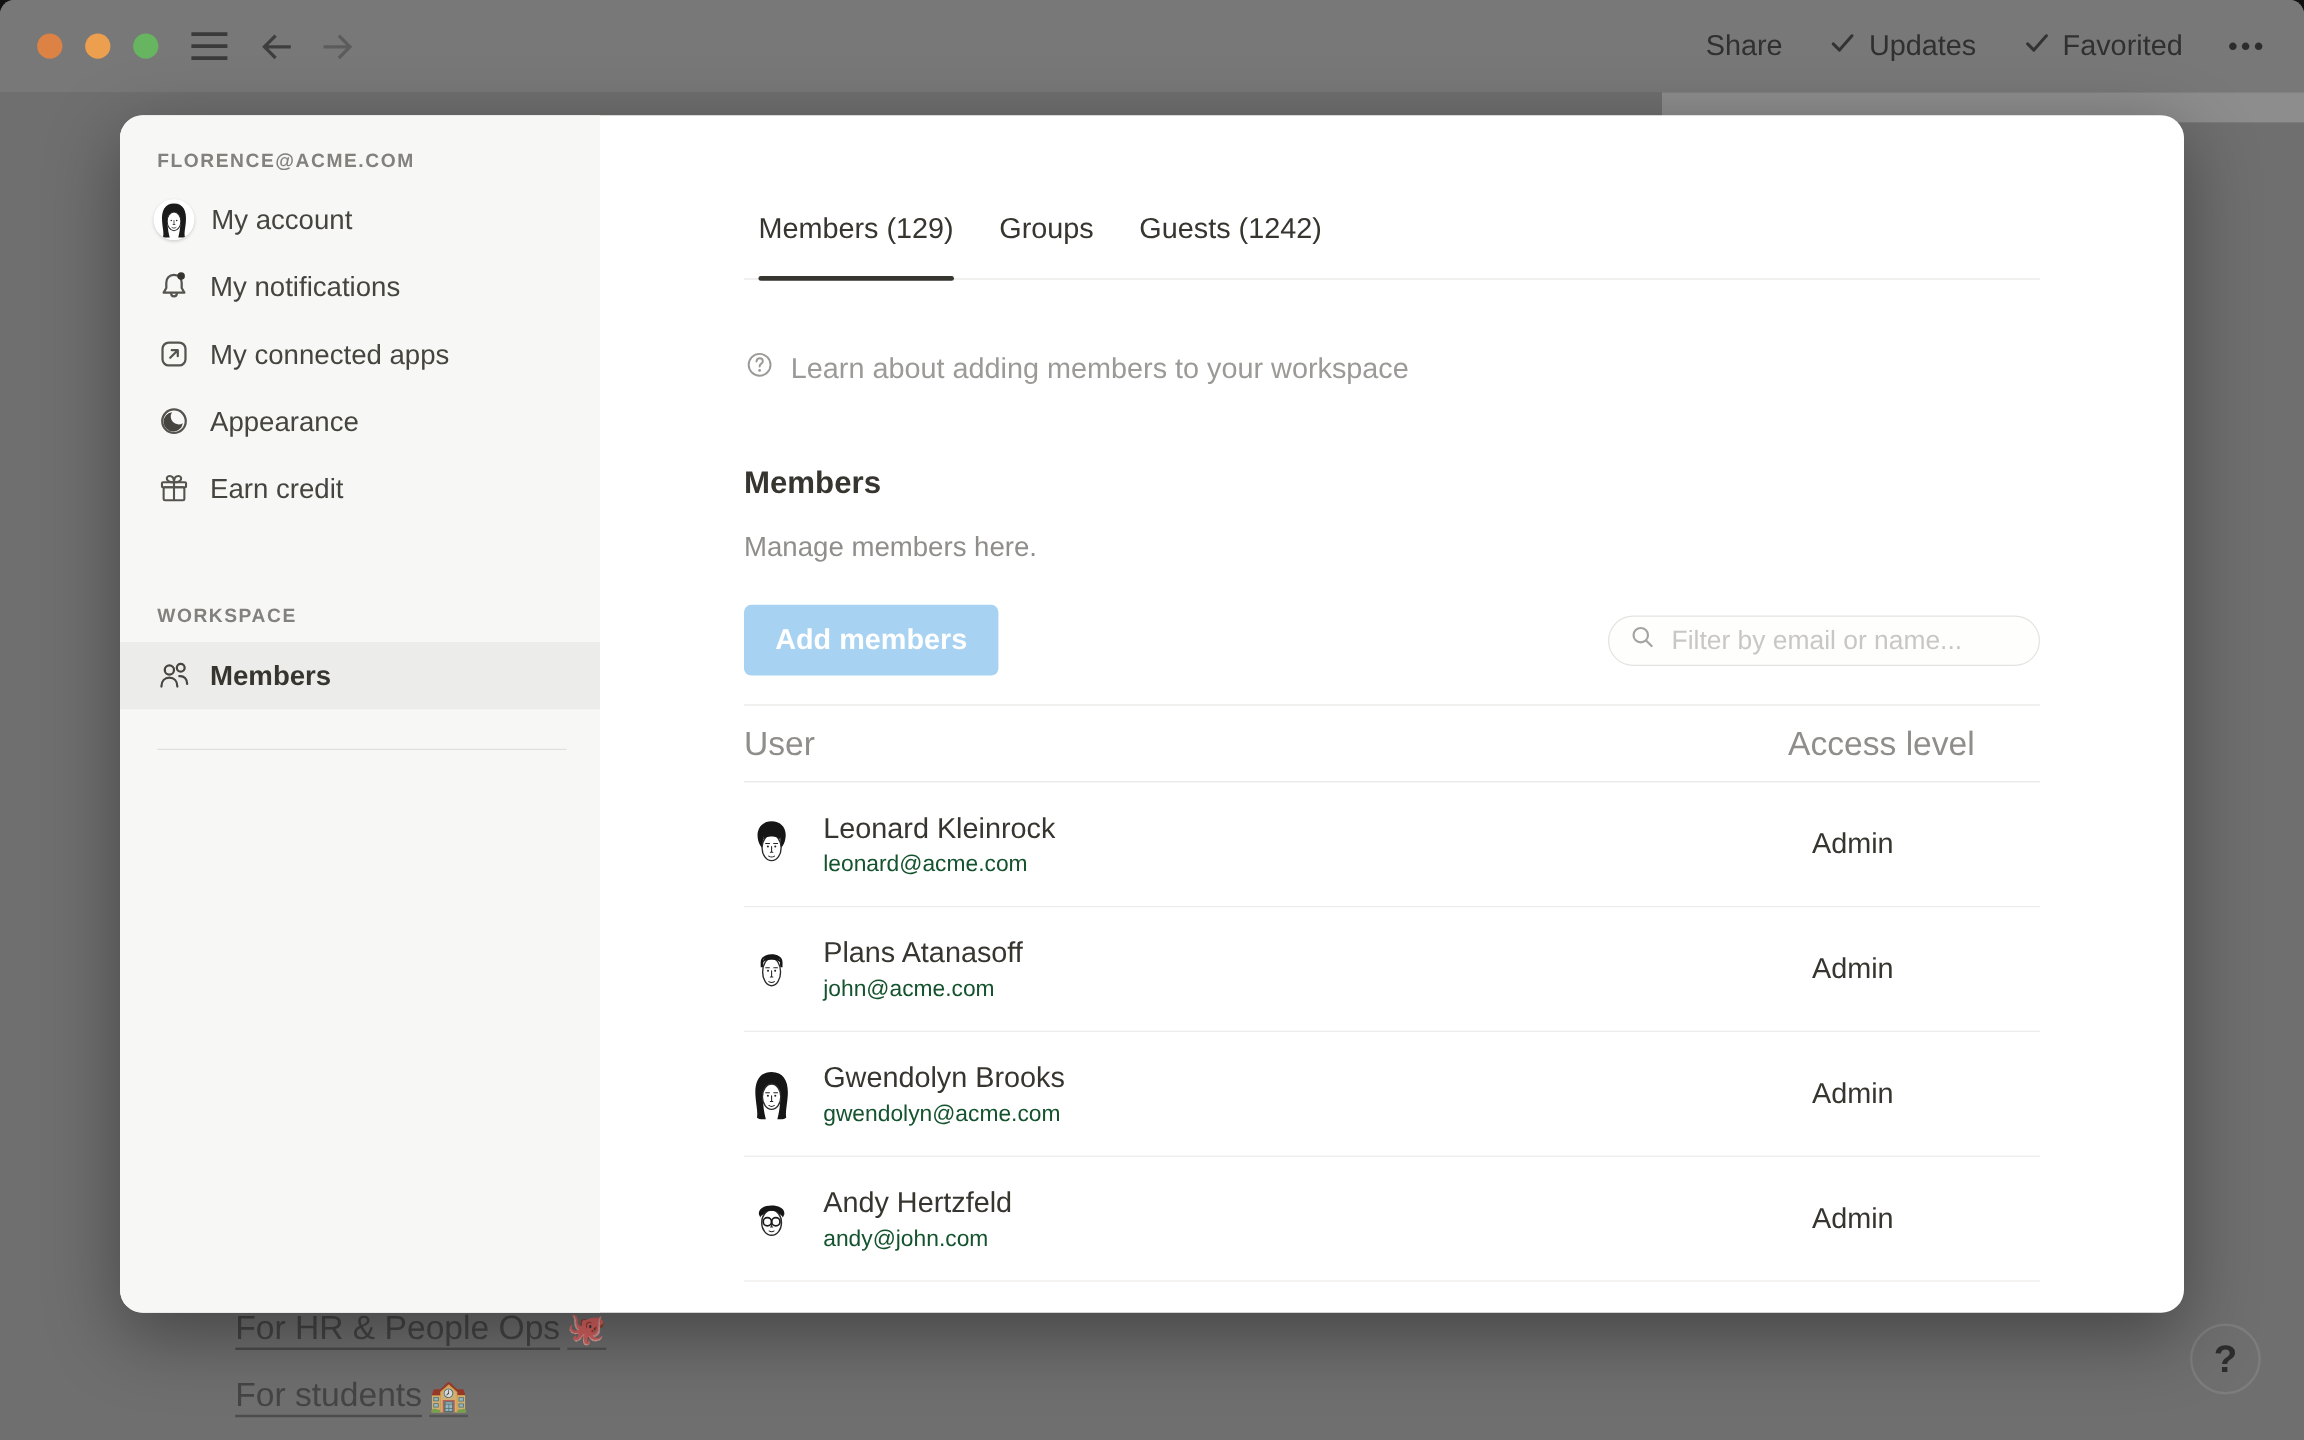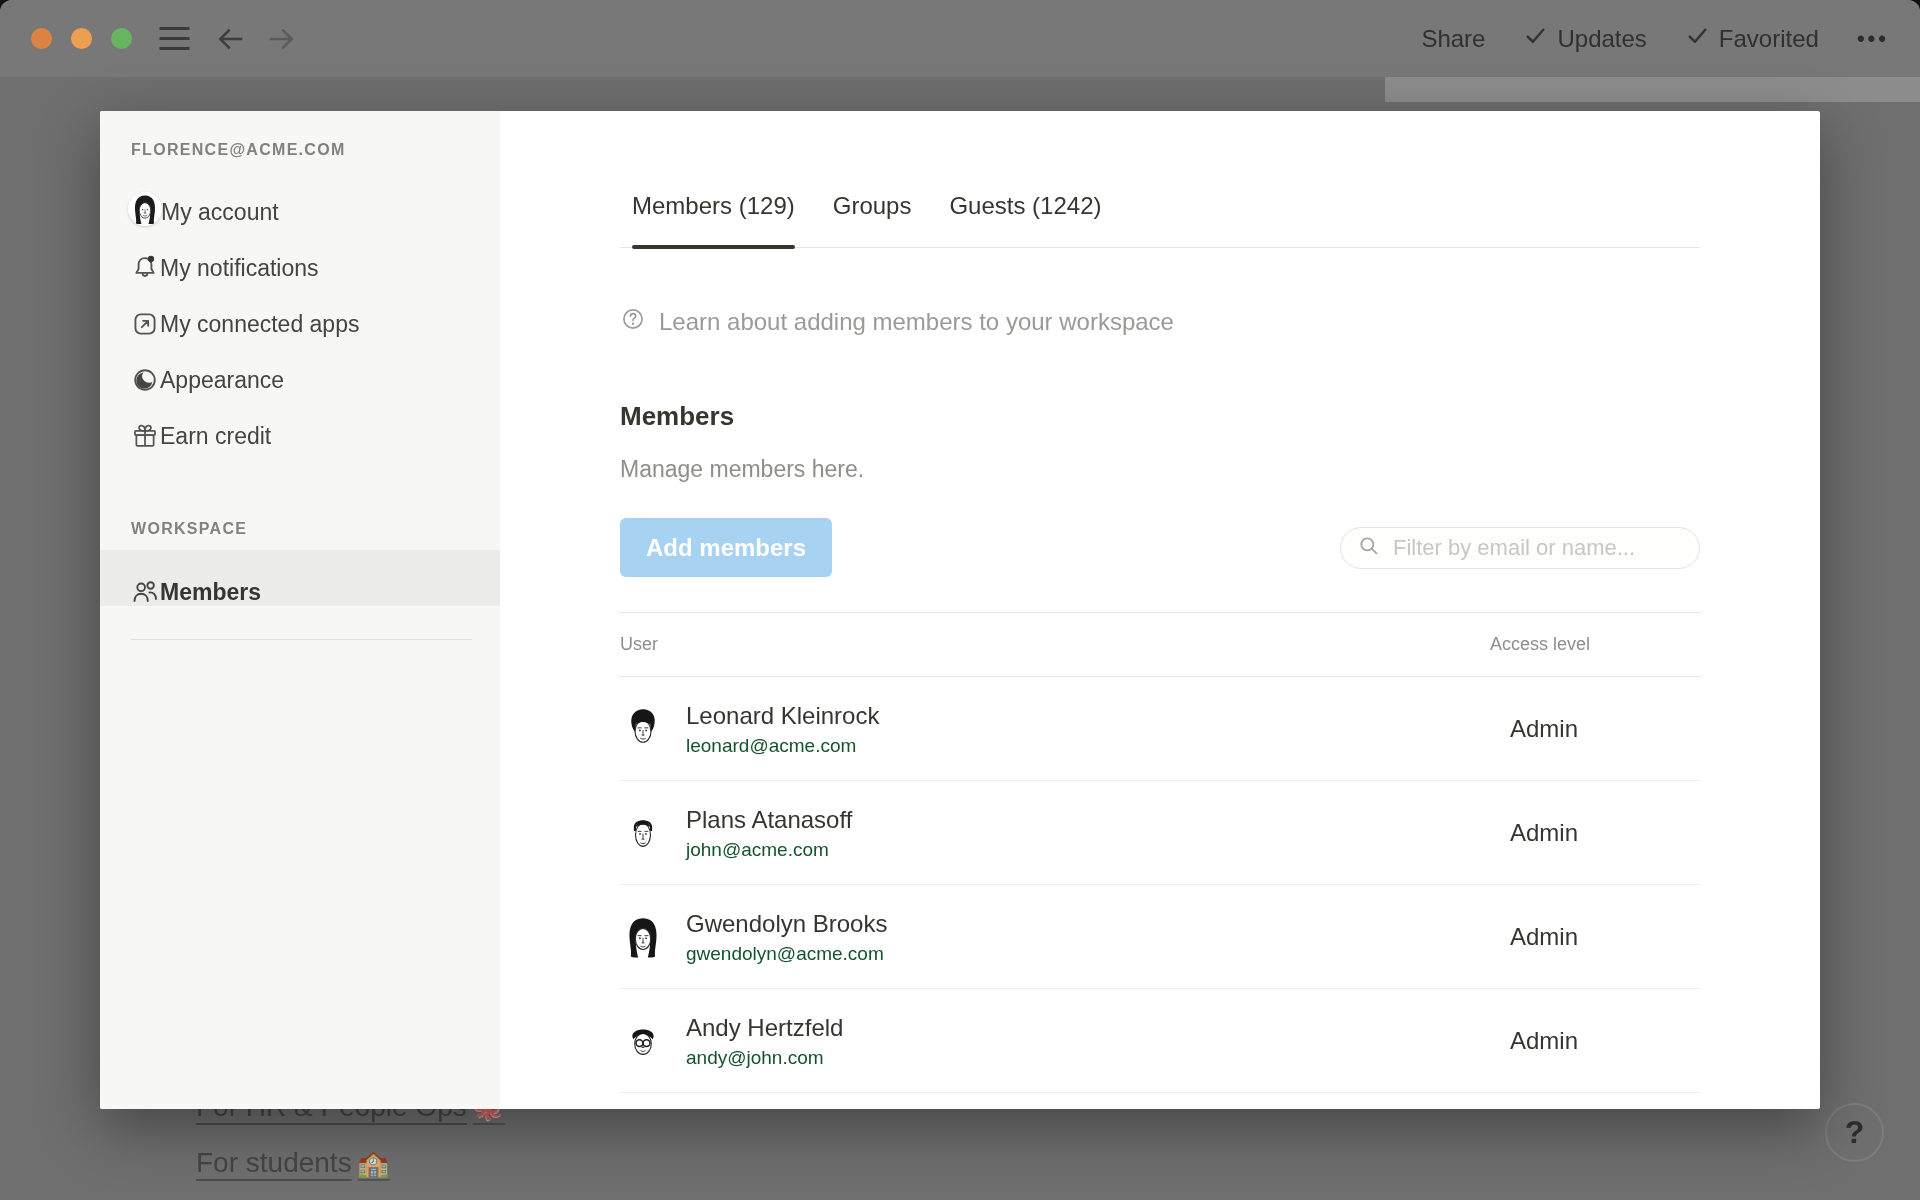--- a/index.html
+++ b/index.html
@@ -31,30 +31,30 @@
   .bg-links { position:absolute; left:196px; top:1014px; }
   .bg-link { display:block; font-size:28px; color:#454545; margin-bottom:24px;
              text-decoration:underline; text-decoration-thickness:2px; text-underline-offset:7px;
              text-decoration-color:#4c4c4c; cursor:pointer; }
   .bg-link .emoji { opacity:.75; margin-left:6px; font-size:26px; }
   .help-btn { position:absolute; right:36px; bottom:38px; width:59px; height:59px; border-radius:50%;
               border:2px solid #7d7d7d; color:#2d2d2d; font-size:32px; font-weight:600;
               display:flex; align-items:center; justify-content:center; cursor:pointer; }
 
   
-  .modal { position:absolute; left:100px; top:34px; width:1720px; height:998px; background:#fff;
-           border-radius:2px; box-shadow:0 18px 60px rgba(0,0,0,.38); display:flex; overflow:hidden; }
+  .modal { position:absolute; left:100px; top:19px; width:1720px; height:998px; background:#fff;
+           border-radius:19px; box-shadow:0 18px 60px rgba(0,0,0,.38); display:flex; overflow:hidden; }
 
   
   .sidebar { width:400px; flex-shrink:0; background:#F7F7F5; }
   .sb-header { margin:30px 0 0 31px; font-size:16px; font-weight:600; letter-spacing:1.3px;
                color:#82817D; }
   .sb-list { margin-top:11px; }
   .sb-list.ws { margin-top:12px; }
-  .sb-item { display:flex; align-items:flex-end; gap:1px; height:56px; padding:0 31px;
+  .sb-item { display:flex; align-items:center; gap:16px; height:56px; padding:0 31px;
              font-size:23px; color:#45443F; cursor:pointer; }
   .sb-item.selected { background:#ECECEA; color:#37352F; font-weight:600; }
   .sb-ws-header { margin:70px 0 0 31px; font-size:16px; font-weight:600; letter-spacing:1.3px;
                   color:#82817D; }
   .sb-divider { margin:33px 28px 0 31px; border-top:1px solid #E1E0DE; }
   .sb-avatar { width:34px; height:34px; border-radius:50%; overflow:hidden; background:#fff;
                box-shadow:0 1px 3px rgba(0,0,0,.18); flex-shrink:0; margin:0 -2px 0 -3px; }
   .sb-ico { width:28px; height:28px; flex-shrink:0; }
 
   
@@ -70,23 +70,23 @@
   .sec-title { margin-top:62px; font-size:26px; font-weight:600; color:#37352F; line-height:32px; }
   .sec-sub { margin-top:23px; font-size:23px; color:#8F8E8B; line-height:28px; }
   .actions { margin-top:35px; height:59px; display:flex; align-items:center; justify-content:space-between; }
   .add-btn { background:#A8D2F1; border:none; border-radius:6px; color:#fff; font-weight:600;
              font-size:24px; font-family:inherit; padding:0 26px; height:59px; cursor:pointer; }
   .filter { display:flex; align-items:center; gap:12px; width:360px; height:42px;
             border:1px solid #E4E3E1; border-radius:21px; padding:0 16px; background:#FEFEFD; }
   .filter input { border:none; outline:none; background:transparent; font-family:inherit;
                   font-size:22px; color:#5a5954; width:100%; }
   .filter input::placeholder { color:#C8C7C4; }
-  .thead { margin-top:35px; height:65px; display:flex; align-items:center;
+  .thead { margin-top:24px; height:65px; display:flex; align-items:center;
            border-top:1px solid #E7E6E4; border-bottom:1px solid #E7E6E4;
-           color:#8F8E8B; font-size:18px;justify-content:flex-end; }
+           color:#8F8E8B; font-size:28px;justify-content:flex-end; }
   .col-user { flex:1; }
   .col-access { width:210px; }
   .trow { display:flex; align-items:center; height:104px; border-bottom:1px solid #EDECEA;
           cursor:default; }
   .user-cell { flex:1; display:flex; align-items:center; gap:20px; }
   .avatar { width:46px; height:46px; border-radius:50%; overflow:hidden; background:#fff;
             flex-shrink:0; }
   .uname { font-size:24px; font-weight:500; color:#37352F; line-height:29px; }
   .uemail { font-size:19px; color:#14532d; margin-top:5px; }
   .access-cell { width:210px; padding-left:20px; font-size:24px; color:#37352F; cursor:pointer; }

